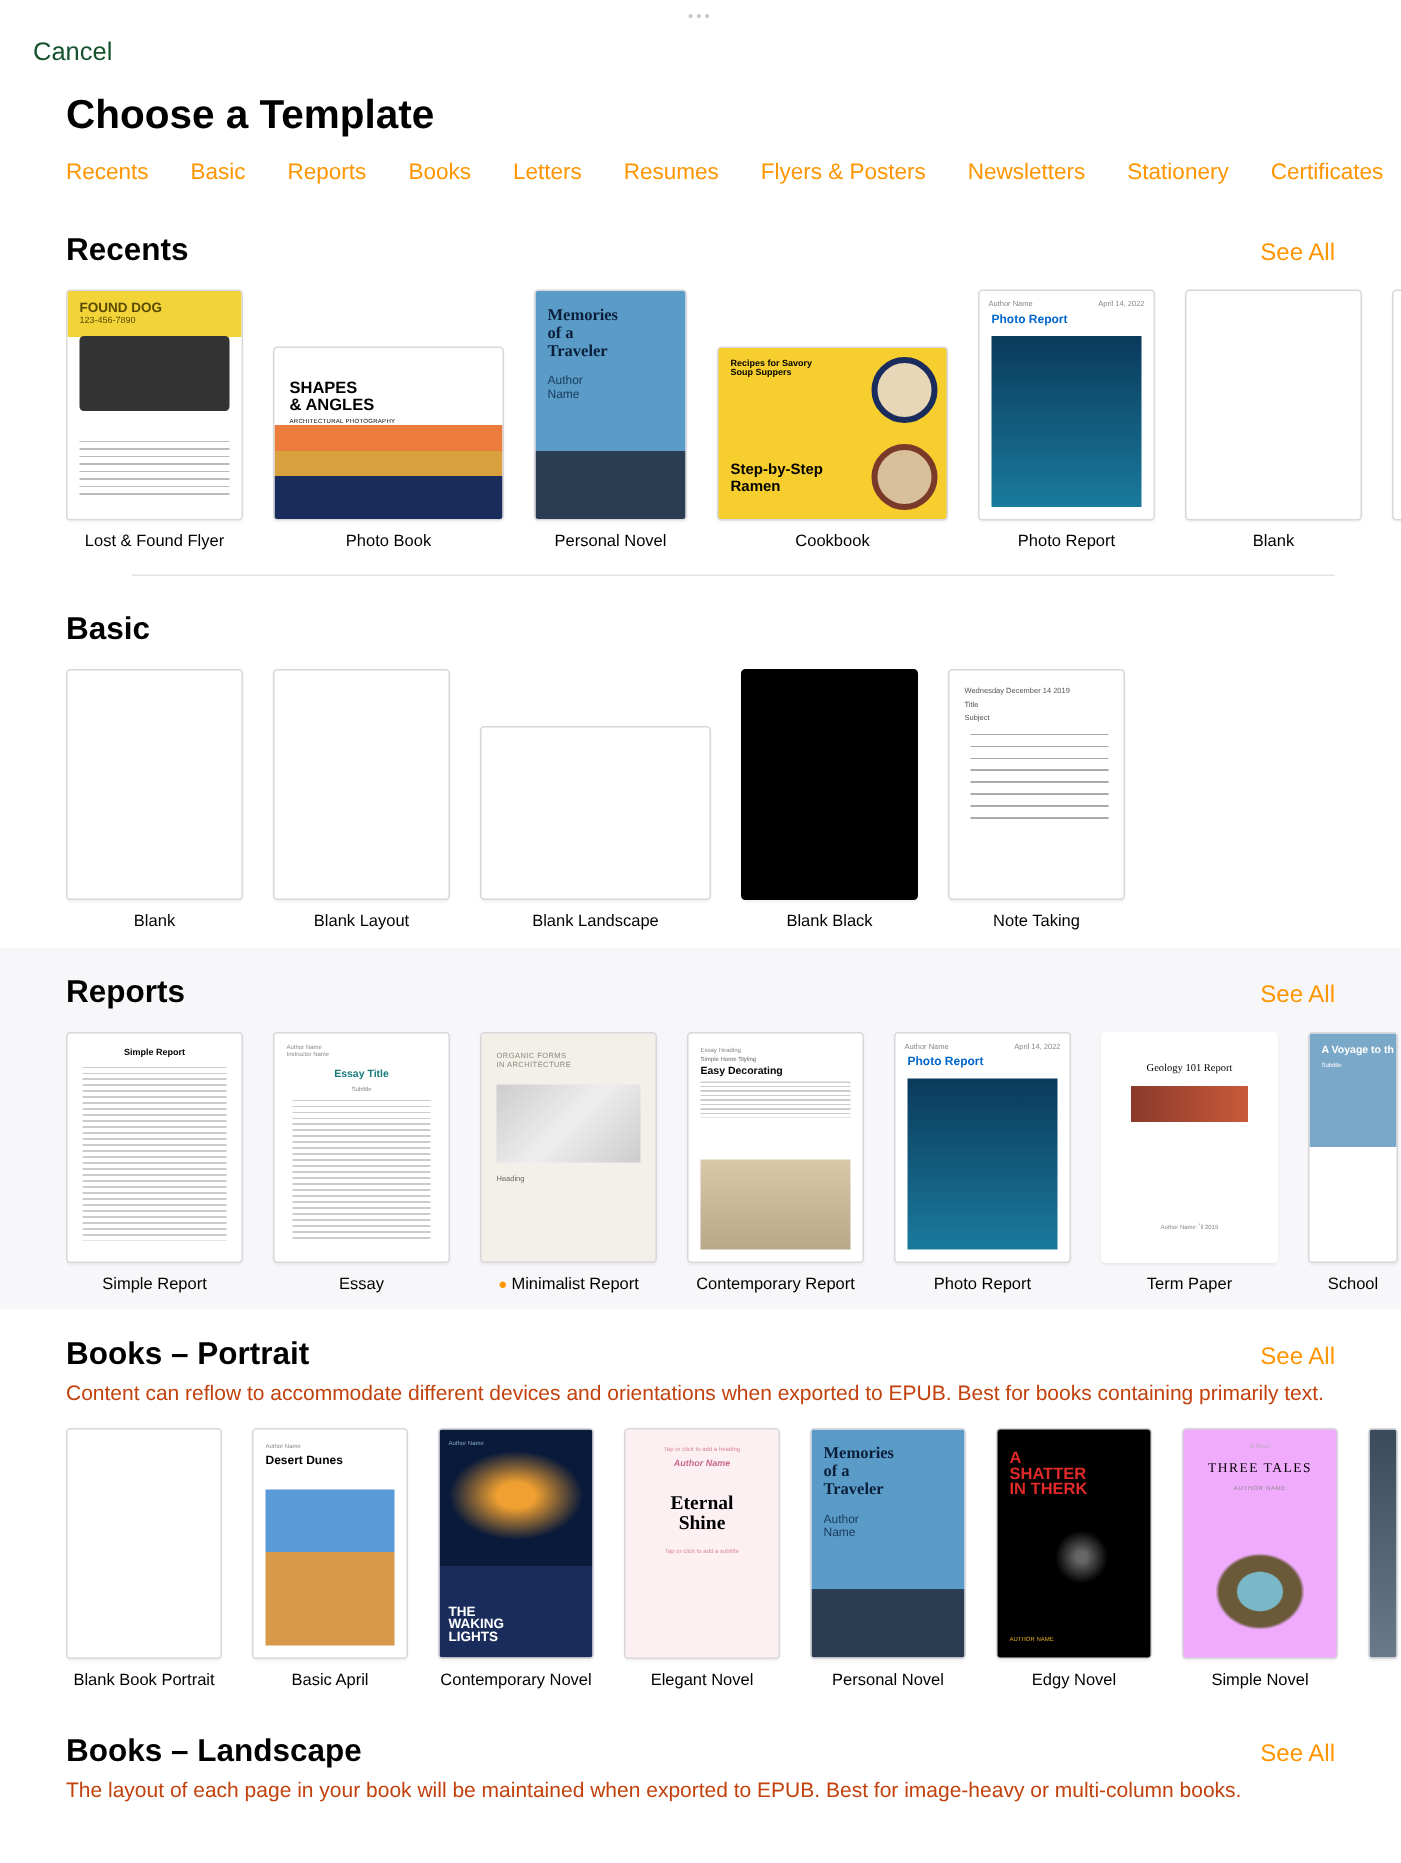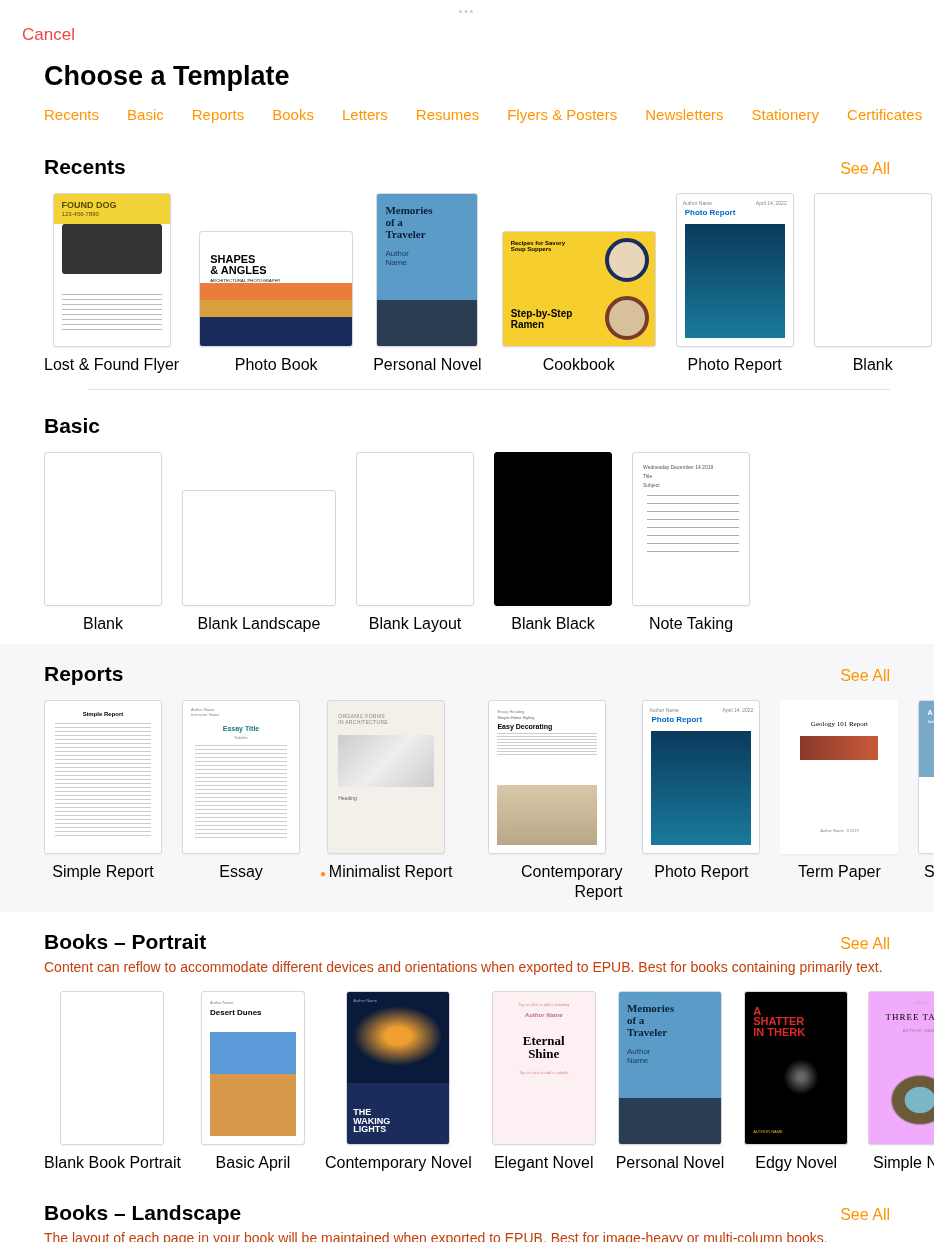--- a/index.html
+++ b/index.html
@@ -10,21 +10,21 @@
   color: #000;
 }
 .drag-handle {
   text-align: center;
   padding: 6px 0 4px;
   color: #c7c7cc;
   font-size: 10px;
   letter-spacing: 2px;
 }
 .cancel {
-  color: #ef4444;
+  color: #14532d;
   font-size: 17px;
   font-weight: 400;
   padding: 4px 22px 8px;
   display: inline-block;
   cursor: pointer;
 }
 .page-title {
   font-size: 27px;
   font-weight: 700;
   padding: 8px 44px 10px;
@@ -84,21 +84,21 @@
   background: #fff;
   box-shadow: 0 1px 2px rgba(0,0,0,0.06);
   position: relative;
   overflow: hidden;
 }
 .thumb.pt { width: 118px; height: 154px; }
 .thumb.pt2 { width: 102px; height: 154px; }
 .thumb.ls { width: 154px; height: 116px; }
 .thumb.bk { width: 104px; height: 154px; }
 .caption {
-  font-size: 16px;
+  font-size: 11px;
   margin-top: 8px;
   text-align: right;
   max-width: 150px;
   line-height: 1.25;
 }
 .dot-caption::before {
   content: "● ";
   color: #ff9500;
   font-size: 10px;
 }
@@ -273,26 +273,26 @@
 <div class="section">
   <div class="section-head">
     <div class="section-title">Basic</div>
   </div>
   <div class="row">
     <div class="item">
       <div class="thumb pt"></div>
       <div class="caption">Blank</div>
     </div>
     <div class="item">
+      <div class="thumb pt"></div>
+      <div class="caption">Blank Layout</div>
+    </div>
+    <div class="item">
       <div class="thumb ls" style="margin-top:38px"></div>
       <div class="caption">Blank Landscape</div>
-    </div>
-    <div class="item">
-      <div class="thumb pt"></div>
-      <div class="caption">Blank Layout</div>
     </div>
     <div class="item">
       <div class="thumb pt black"></div>
       <div class="caption">Blank Black</div>
     </div>
     <div class="item">
       <div class="thumb pt note">
           <div class="bul"></div>
         </div>
       <div class="caption">Note Taking</div>

